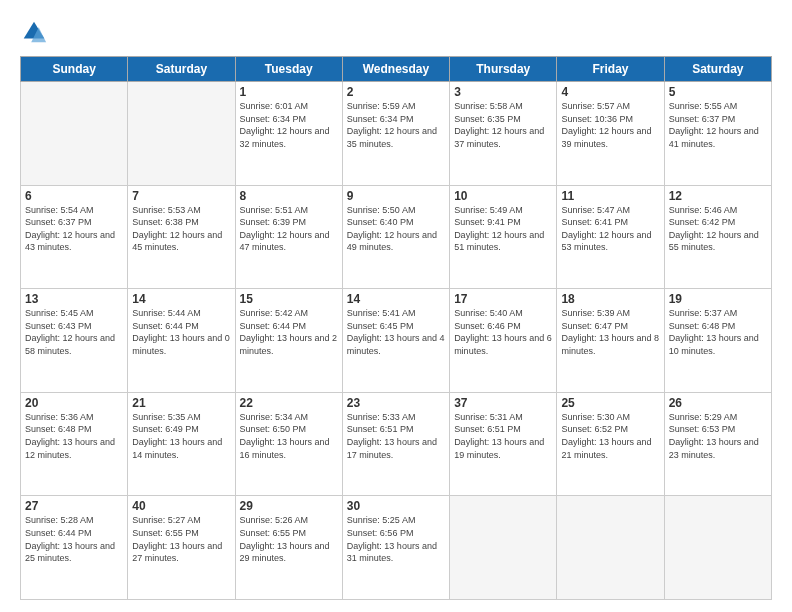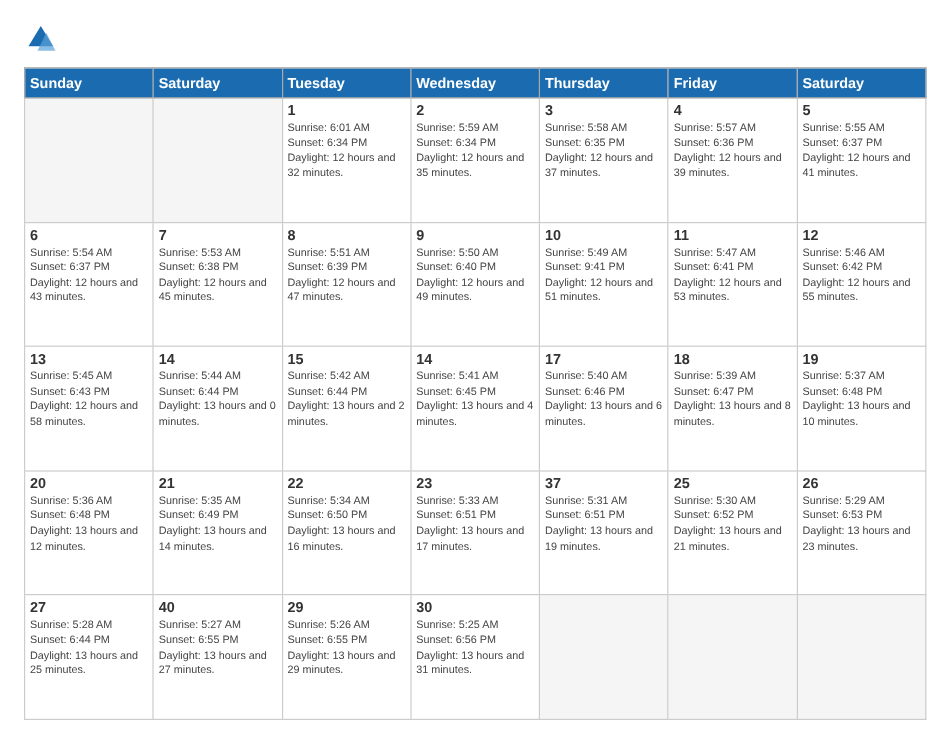--- a/index.html
+++ b/index.html
@@ -64,21 +64,21 @@
       border-collapse: collapse;
       width: 100%;
       table-layout: fixed;
     }
     .calendar th {
       background: #1a6baf;
       color: #fff;
       font-size: 12px;
       font-weight: bold;
       padding: 5px 4px;
-      text-align: left;
+      text-align: center;
       border: 1px solid #aaa;
     }
     .calendar td {
       border: 1px solid #ccc;
       vertical-align: top;
       padding: 3px 4px;
       font-size: 9.5px;
       color: #333;
       background: #fff;
       height: 82px;
@@ -150,21 +150,21 @@
           </td>
           <td>
             <span class="day-num">3</span>
             <div class="day-info">Sunrise: 5:58 AM
 Sunset: 6:35 PM
 Daylight: 12 hours and 37 minutes.</div>
           </td>
           <td>
             <span class="day-num">4</span>
             <div class="day-info">Sunrise: 5:57 AM
-Sunset: 6:36 PM
+Sunset: 10:36 PM
 Daylight: 12 hours and 39 minutes.</div>
           </td>
           <td>
             <span class="day-num">5</span>
             <div class="day-info">Sunrise: 5:55 AM
 Sunset: 6:37 PM
 Daylight: 12 hours and 41 minutes.</div>
           </td>
         </tr>
         <tr>

